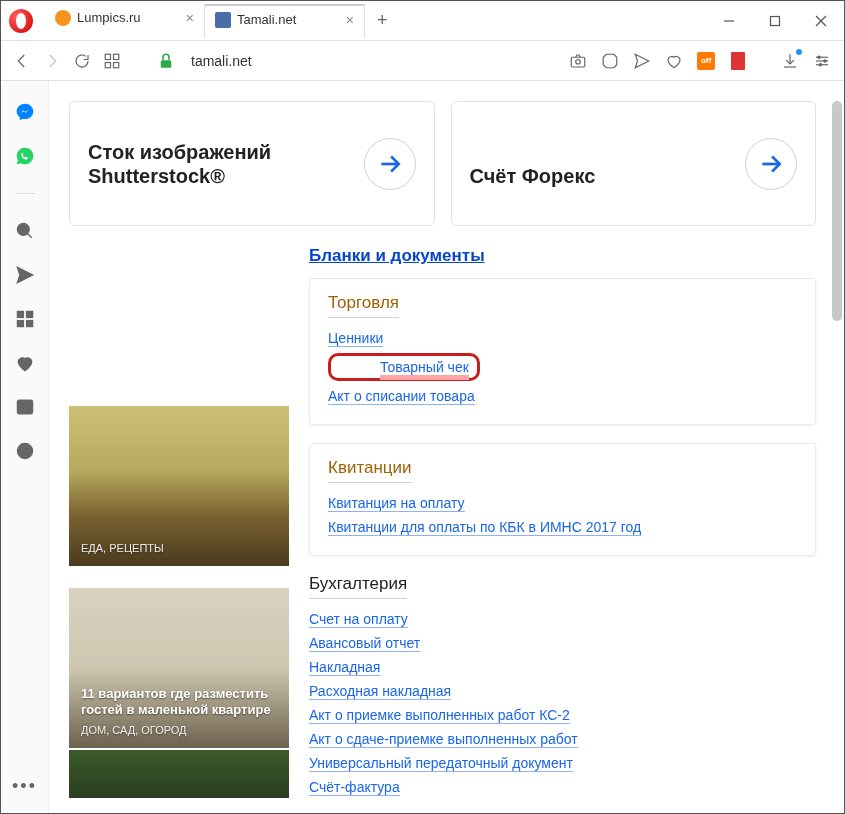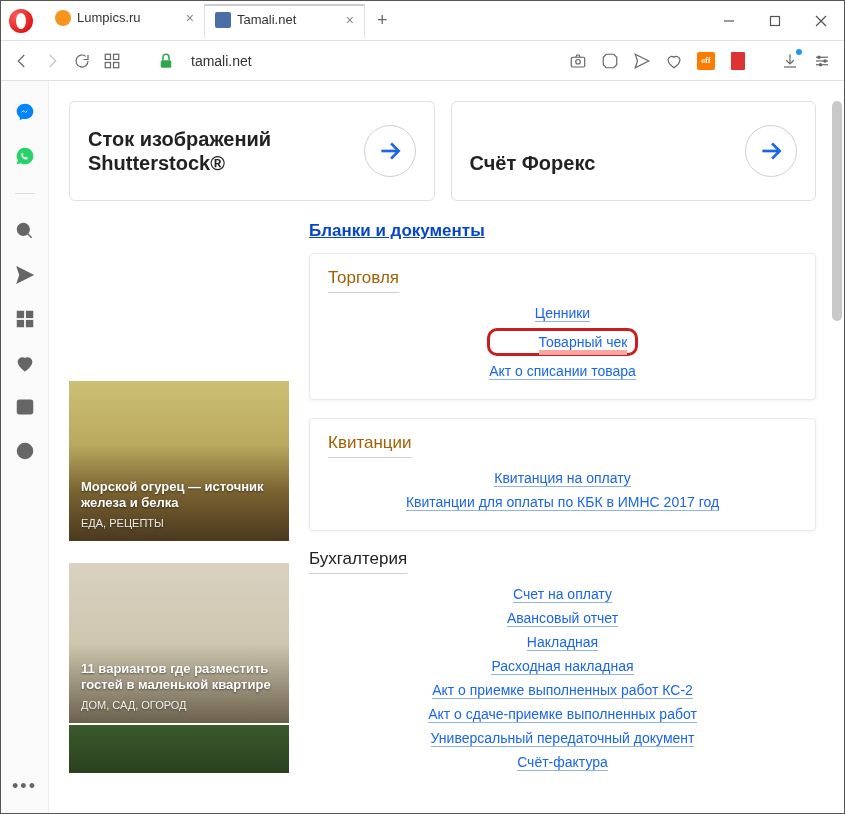--- a/index.html
+++ b/index.html
@@ -20,59 +20,59 @@
 
   
   .toolbar { height: 40px; display: flex; align-items: center; padding: 0 12px; gap: 12px; border-bottom: 1px solid #e0e0e0; }
   .tool-ic { width: 18px; height: 18px; color: #666; display: flex; align-items: center; justify-content: center; }
   .tool-ic svg { width: 18px; height: 18px; stroke: #666; fill: none; stroke-width: 1.6; }
   .lock { color: #2ba84a; }
   .url { font-size: 14px; color: #333; flex: 0 0 auto; margin-left: 4px; }
   .toolbar .spacer { flex: 1; }
   .ext-ic { width: 20px; height: 20px; color: #666; display: flex; align-items: center; justify-content: center; }
   .ext-ic svg { width: 18px; height: 18px; stroke: #666; fill: none; stroke-width: 1.6; }
-  .ext-orange { width:18px; height:18px; background:#ff7b00; color:#fff; font-size:8px; font-weight:bold; display:flex; align-items:center; justify-content:center; border-radius:2px;font-family:Liberation Serif, serif;}
+  .ext-orange { width:18px; height:18px; background:#ff7b00; color:#fff; font-size:8px; font-weight:bold; display:flex; align-items:center; justify-content:center; border-radius:2px;}
   .ext-red { width:14px; height:18px; background:#d33; border-radius:1px; }
   .dl-dot { position: relative; }
   .dl-dot::after { content:""; position:absolute; top:-2px; right:-2px; width:6px; height:6px; background:#2196f3; border-radius:50%; }
 
   
   .left-bar { position: absolute; left: 0; top: 80px; bottom: 0; width: 48px; background: #fafafa; border-right: 1px solid #eee; display: flex; flex-direction: column; align-items: center; padding-top: 20px; gap: 22px; }
   .sb-ic { width: 22px; height: 22px; color: #666; display:flex; align-items:center; justify-content:center; }
   .sb-ic svg { width:20px; height:20px; fill: currentColor; }
   .sb-messenger { color: #0084ff; }
   .sb-whatsapp { color: #25d366; }
   .sb-sep { width: 20px; height: 1px; background: #ddd; margin: 4px 0; }
   .sb-dots { position:absolute; bottom:16px; color:#666; font-size:18px; letter-spacing:2px; }
 
   
   .content { position:absolute; left:48px; right:0; top:80px; bottom:0; overflow:hidden; }
   .scroll-track { position:absolute; right:2px; top:20px; width:10px; height:220px; background:#c8c8c8; border-radius:5px; }
 
   .ads-row { display:flex; gap:16px; padding:20px 28px 0 20px; }
-  .ad-card { flex:1; border:1px solid #e0e0e0; border-radius:6px; padding:18px 18px; display:flex; align-items:center; height:100px; }
+  .ad-card { flex:1; border:1px solid #e0e0e0; border-radius:6px; padding:18px 18px; display:flex; align-items:center; height:125px; }
   .ad-text { font-size:20px; font-weight:700; color:#222; line-height:1.2; flex:1; }
   .ad-arrow { width:52px; height:52px; border-radius:50%; border:1px solid #d0d0d0; display:flex; align-items:center; justify-content:center; }
   .ad-arrow svg { width:26px; height:26px; stroke:#1a66e8; stroke-width:2.5; fill:none; }
 
   .main-row { display:flex; padding: 20px 28px 0 20px; gap: 20px; }
   .feed { width: 220px; padding-top: 160px; display:flex; flex-direction:column; gap:2px; }
   .feed-card { position:relative; height:160px; background:#888; color:#fff; padding:12px; display:flex; flex-direction:column; justify-content:flex-end; }
   .feed-card.c1 { background: linear-gradient(to bottom, #cdbf73 0%, #b8a95e 40%, #786030 70%, #4a3a1e 100%); }
   .feed-card.c2 { background: linear-gradient(to bottom, #d9d2c0 0%, #cfc6b0 50%, #6b614c 100%); margin-top: 20px; }
   .feed-card.c3 { background: linear-gradient(to bottom, #3a5a2a, #2a4020); height:48px; }
   .feed-title { font-size:13px; font-weight:600; line-height:1.25; margin-bottom:6px; text-shadow:0 1px 2px rgba(0,0,0,.5);}
   .feed-cat { font-size:11px; opacity:.9; text-shadow:0 1px 2px rgba(0,0,0,.5);}
 
   .docs { flex:1; }
   .panel-hdr { font-size:17px; font-weight:700; color:#0645cc; text-decoration:underline; margin-bottom:12px; display:inline-block; }
   .panel { background:#fff; border:1px solid #eaeaea; border-radius:4px; box-shadow:0 1px 3px rgba(0,0,0,.06); padding:14px 18px 16px; margin-bottom:18px; }
   .panel h3 { font-size:17px; font-weight:400; color:#a16207; border-bottom:1px solid #d0d0d0; padding-bottom:4px; margin-bottom:8px; display:inline-block; }
   .link-list { list-style:none; }
-  .link-list li { padding:3px 0;text-align:center; }
+  .link-list li { padding:3px 0; }
   .link-list a { color:#1a66e8; font-size:14px; text-decoration:none; border-bottom:1px solid #8fb3ee; }
   .hl { display:inline-block; border:3px solid #c81e1e; border-radius:10px; padding:2px 8px; }
   .hl a { border-bottom:5px solid #fca5a5;margin-left:41px; }
   .plain-section h3 { font-size:17px; font-weight:400; color:#222; border-bottom:1px solid #d0d0d0; padding-bottom:4px; margin-bottom:8px; display:inline-block; }
 </style>
 </head>
 <body>
 
 <div class="title-bar">
   <div class="opera-logo"></div>
@@ -267,21 +267,20 @@
             <line x1="4" y1="12" x2="20" y2="12"></line>
             <polyline points="13 5 20 12 13 19"></polyline>
           </svg>
         </div>
     </div>
   </div>
 
   <div class="main-row">
     <div class="feed">
       <div class="feed-card c1">
-        <div class="feed-title">Морской огурец — источник железа и белка</div>
         <div class="feed-cat">ЕДА, РЕЦЕПТЫ</div>
       </div>
       <div class="feed-card c2">
         <div class="feed-title">11 вариантов где разместить гостей в маленькой квартире</div>
         <div class="feed-cat">ДОМ, САД, ОГОРОД</div>
       </div>
       <div class="feed-card c3"></div>
     </div>
 
     <div class="docs">

